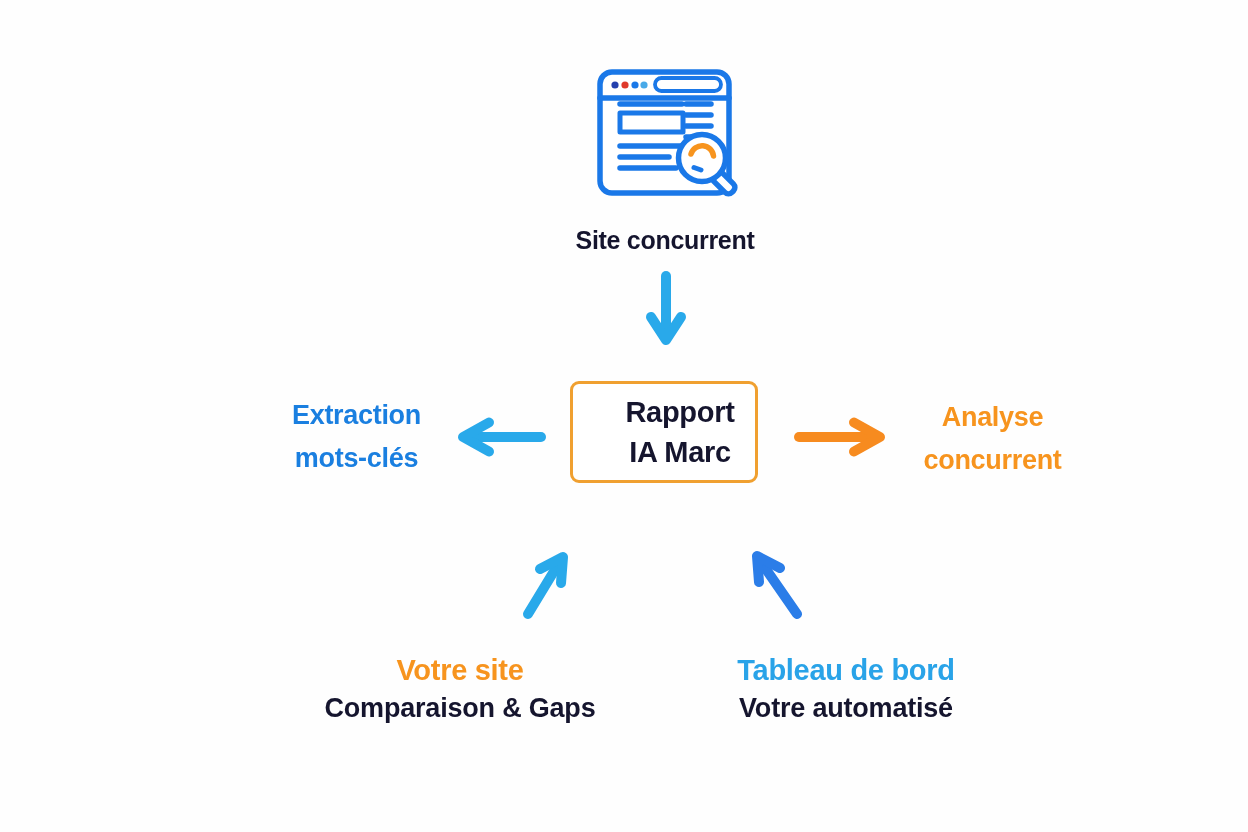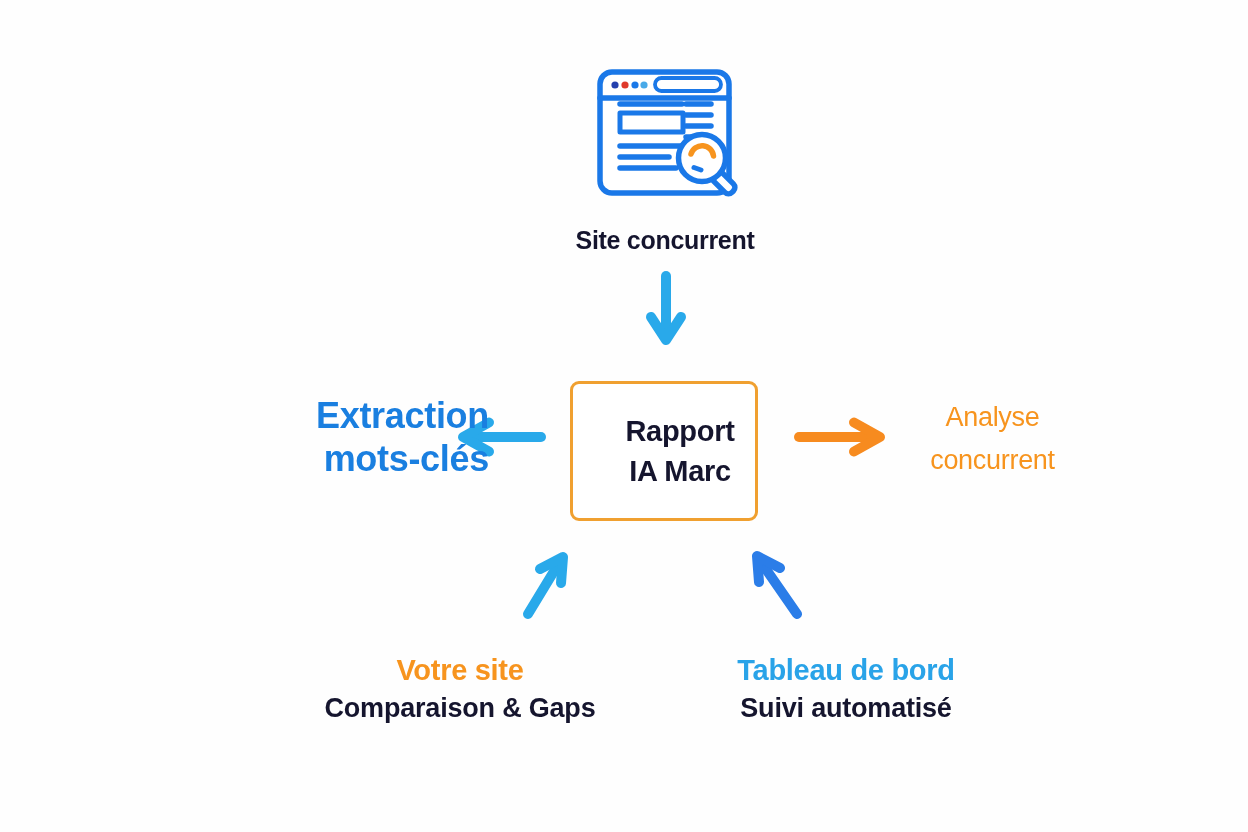--- a/index.html
+++ b/index.html
@@ -37,39 +37,38 @@
     letter-spacing:-0.3px;
   }
 
   .arrow-layer{left:0;top:0;width:1248px;height:832px;pointer-events:none;}
   .arrow-sky{stroke:var(--arrow-sky);}
   .arrow-blue{stroke:var(--arrow-blue);}
   .arrow-orange{stroke:var(--arrow-orange);}
   .arrow-stroke{fill:none;stroke-width:10;stroke-linecap:round;stroke-linejoin:round;}
 
   .center-box{
-    left:528px;top:381px;width:188px;height:140px;
+    left:528px;top:381px;width:188px;height:102px;
     background:#ffffff;
     border:3px solid var(--box-border);
     border-radius:9px;
     display:flex;flex-direction:column;align-items:center;justify-content:center;
     font-size:29px;line-height:40px;font-weight:700;color:var(--text-navy);
     letter-spacing:-0.3px;
     padding-left:32px;
   }
 
   .left-label{
-    left:132px;top:394px;width:315px;
-    font-size:36px;line-height:43px;font-weight:700;color:var(--text-blue);
+    left:157px;top:394px;width:315px;
+    font-size:27px;line-height:43px;font-weight:700;color:var(--text-blue);
     letter-spacing:-0.3px;
-    text-align:right;
   }
   .right-label{
     left:793px;top:396px;width:315px;
-    font-size:27px;line-height:43px;font-weight:400;color:var(--text-orange);
+    font-size:27px;line-height:43px;font-weight:700;color:var(--text-orange);
     letter-spacing:-0.3px;
   }
 
   .bottom-group{width:340px;}
   .bl-group{left:248px;top:653px;text-align:center;}
   .br-group{left:634px;top:653px;}
   .bottom-title{font-size:29px;line-height:34px;font-weight:700;letter-spacing:-0.3px;}
   .bl-group .bottom-title{color:var(--text-orange);}
   .br-group .bottom-title{color:var(--text-sky);}
   .bottom-subtitle{
@@ -152,16 +151,16 @@
     <div>concurrent</div>
   </div>
 
   <div class="abs bottom-group bl-group center-text">
     <div class="bottom-title">Votre site</div>
     <div class="bottom-subtitle">Comparaison &amp; Gaps</div>
   </div>
 
   <div class="abs bottom-group br-group center-text">
     <div class="bottom-title">Tableau de bord</div>
-    <div class="bottom-subtitle">Suivi automatisé</div>
+    <div class="bottom-subtitle">Votre automatisé</div>
   </div>
 
 </div>
 
 </body></html>

